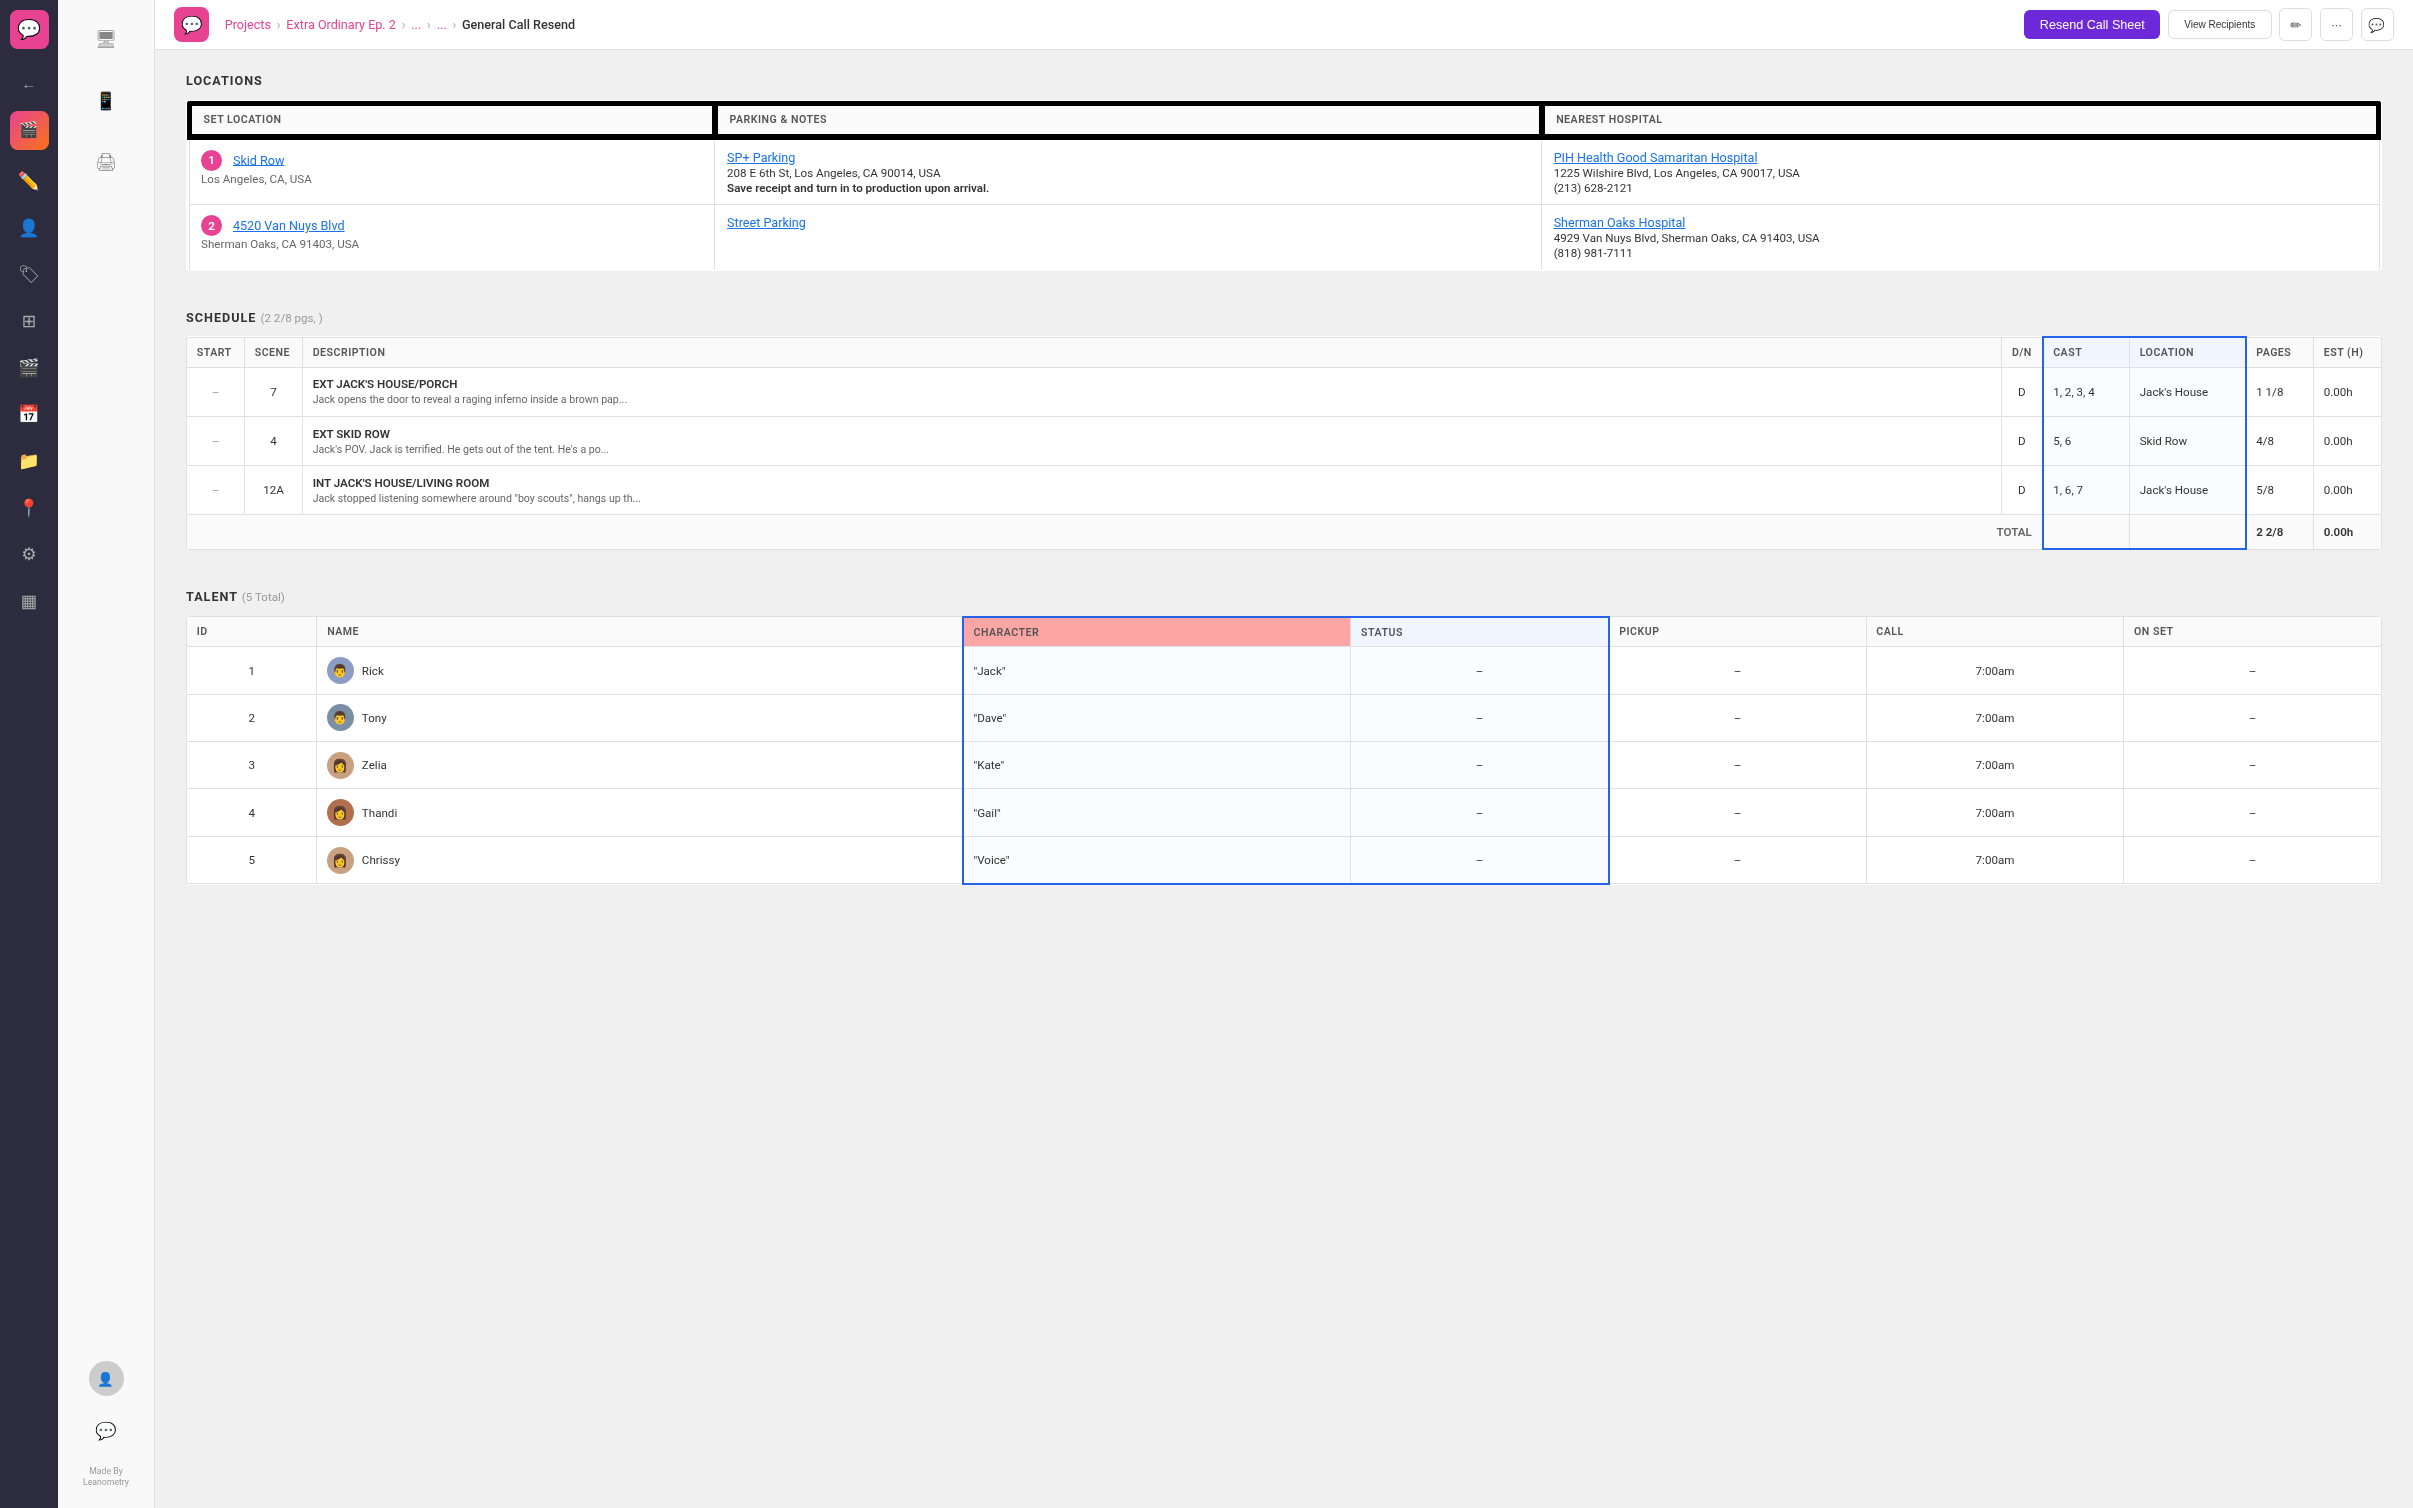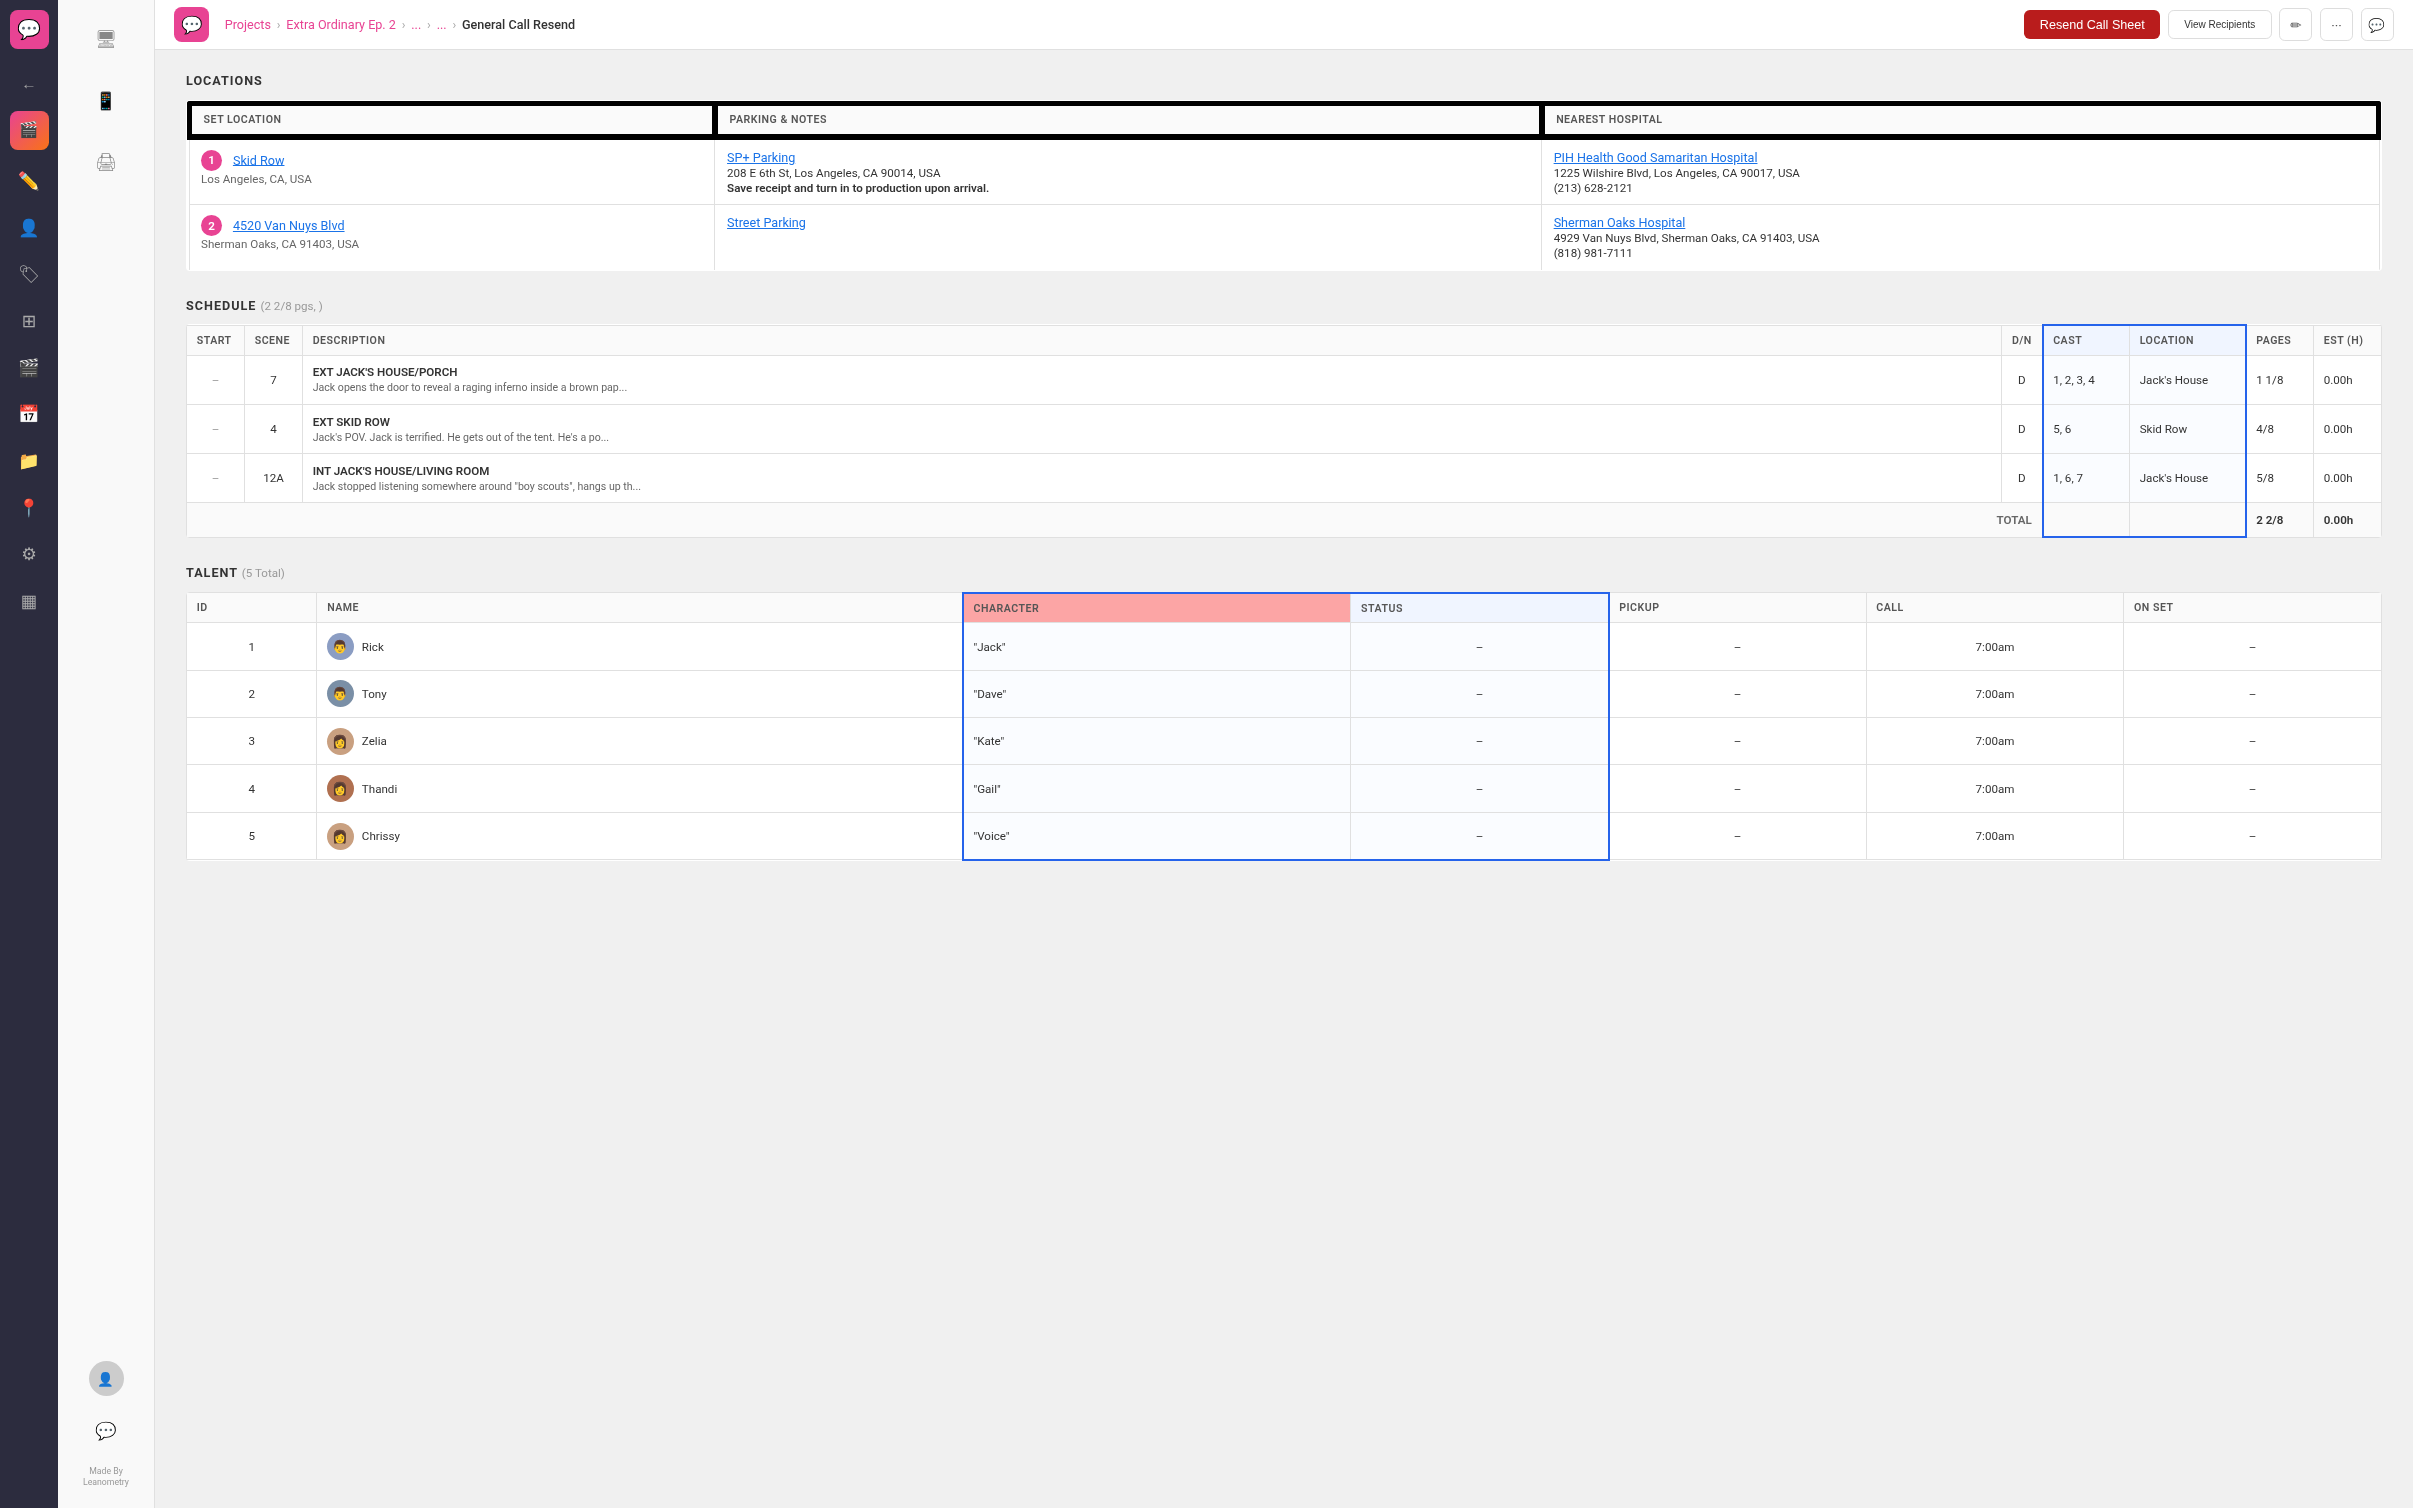--- a/index.html
+++ b/index.html
@@ -133,21 +133,21 @@
     .breadcrumb-link { color: #e84393; cursor: pointer; }
     .breadcrumb-sep { color: #aaa; }
     .breadcrumb-current { color: #333; font-weight: 500; }
     .topbar-actions {
       margin-left: auto;
       display: flex;
       align-items: center;
       gap: 7.7px;
     }
     .btn-primary {
-      background: #b91c1c;
+      background: #6d28d9;
       color: white;
       border: none;
       padding: 7.7px 15.4px;
       border-radius: 5.8px;
       cursor: pointer;
       font-size: 12.6px;
       font-weight: 500;
     }
     .btn-secondary {
       background: white;
@@ -173,21 +173,21 @@
     }
 
     
     .content-area {
       flex: 1;
       overflow-y: auto;
       padding: 23px 31px;
     }
 
     
-    .section { margin-bottom: 27px; }
+    .section { margin-bottom: 39px; }
     .section-title {
       font-size: 12.6px;
       font-weight: 700;
       color: #333;
       letter-spacing: 1px;
       text-transform: uppercase;
       margin-bottom: 11.6px;
     }
 
     

